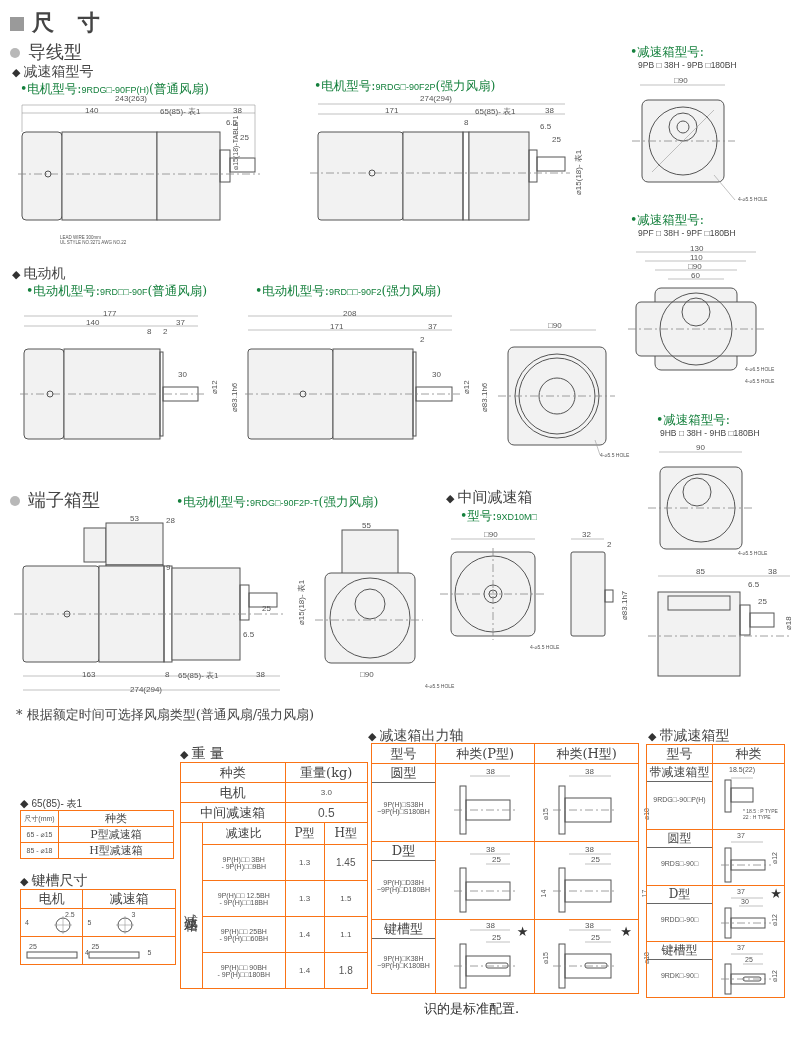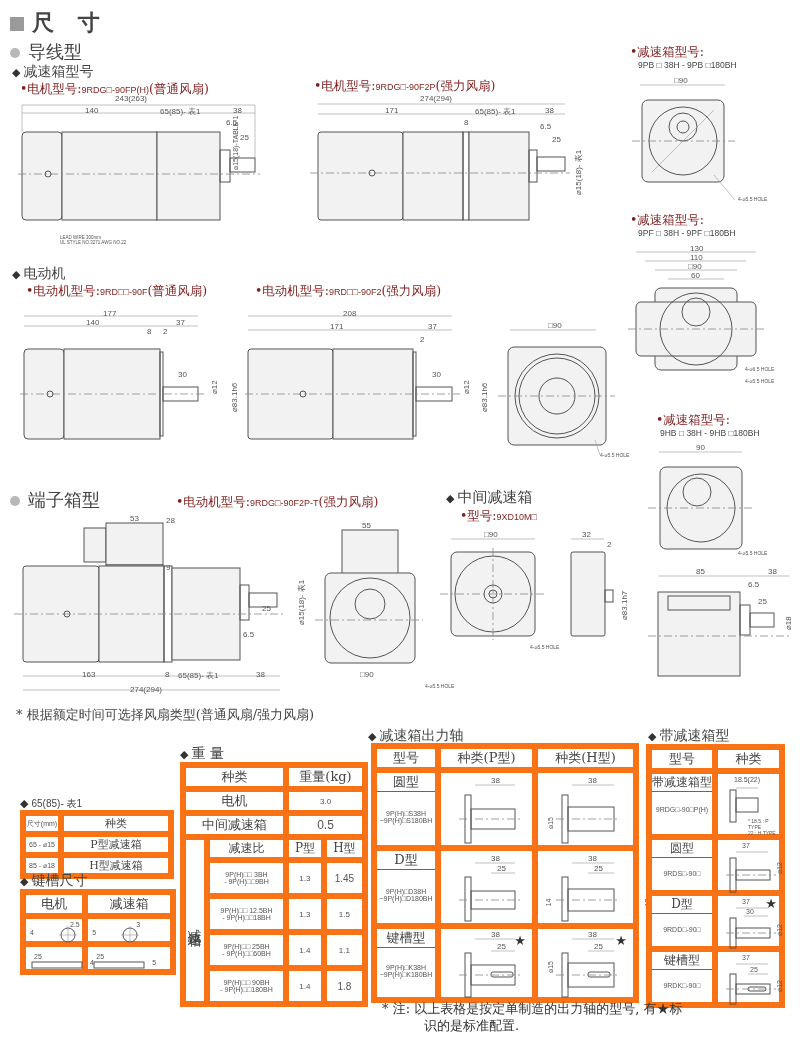--- a/index.html
+++ b/index.html
@@ -5,31 +5,31 @@
   *{box-sizing:border-box;margin:0;padding:0}
   body{width:800px;height:1039px;background:#fff;position:relative;overflow:hidden;font-family:"DejaVu Serif",serif;color:#333}
   .abs{position:absolute}
   .sans{font-family:"Liberation Sans",sans-serif}
   .title{font-size:22px;color:#444;font-weight:bold;letter-spacing:8px}
   .sq{display:inline-block;width:14px;height:14px;background:#9a9a9a;margin-right:8px;vertical-align:middle}
   .dot{display:inline-block;width:10px;height:10px;border-radius:50%;background:#b8b8b8;margin-right:8px;vertical-align:middle}
   .h2{font-size:18px;color:#444}
   .h3{font-size:14px;color:#444}
   .dia::before{content:"◆";font-size:11px;margin-right:3px;color:#333}
-  .model{font-size:12.5px;color:#7f1d1d}
+  .model{font-size:12.5px;color:#15803d}
   .model .code{font-family:"Liberation Sans",sans-serif;font-size:9px}
   .dim{font-family:"Liberation Sans",sans-serif;font-size:8px;color:#555;position:absolute}
   svg{position:absolute;overflow:visible}
   svg .o{fill:none;stroke:#555;stroke-width:1}
   svg .f{fill:#f2f2f2;stroke:#555;stroke-width:1}
   svg .c{stroke:#888;stroke-width:.8;stroke-dasharray:8 3 2 3;fill:none}
   svg .d{stroke:#999;stroke-width:.6;fill:none}
   svg text{font-family:"Liberation Sans",sans-serif;font-size:8px;fill:#555}
   table{border-collapse:collapse;position:absolute}
-  td,th{border:6px solid #f97316;text-align:center;font-weight:normal;color:#444}
+  td,th{border:1px solid #f97316;text-align:center;font-weight:normal;color:#444}
   .tsm{font-family:"Liberation Sans",sans-serif;font-size:7px;color:#555}
   .star{color:#333;font-size:13px}
 </style>
 </head>
 <body>
 
 <div class="abs title" style="left:10px;top:8px">
   <span class="sq"></span><span>尺 寸</span>
 </div>
 <div class="abs h2" style="left:10px;top:40px">
@@ -571,15 +571,14 @@
           </svg>
       <span class="tsm" style="position:absolute;left:24px;top:2px">37</span>
       <span class="tsm" style="position:absolute;left:32px;top:14px">25</span>
       <span class="tsm" style="position:absolute;left:56px;top:30px;transform:rotate(-90deg)">⌀12</span>
     </td>
   </tr>
 </tbody>
   </table>
 
 <div class="abs" style="left:382px;top:1000px;font-size:13px;color:#333;line-height:17px">
-  <div>* 注: 以上表格是按定单制造的出力轴的型号, 有★标</div>
   <div style="padding-left:42px">识的是标准配置.</div>
 </div>
 
 </body></html>

